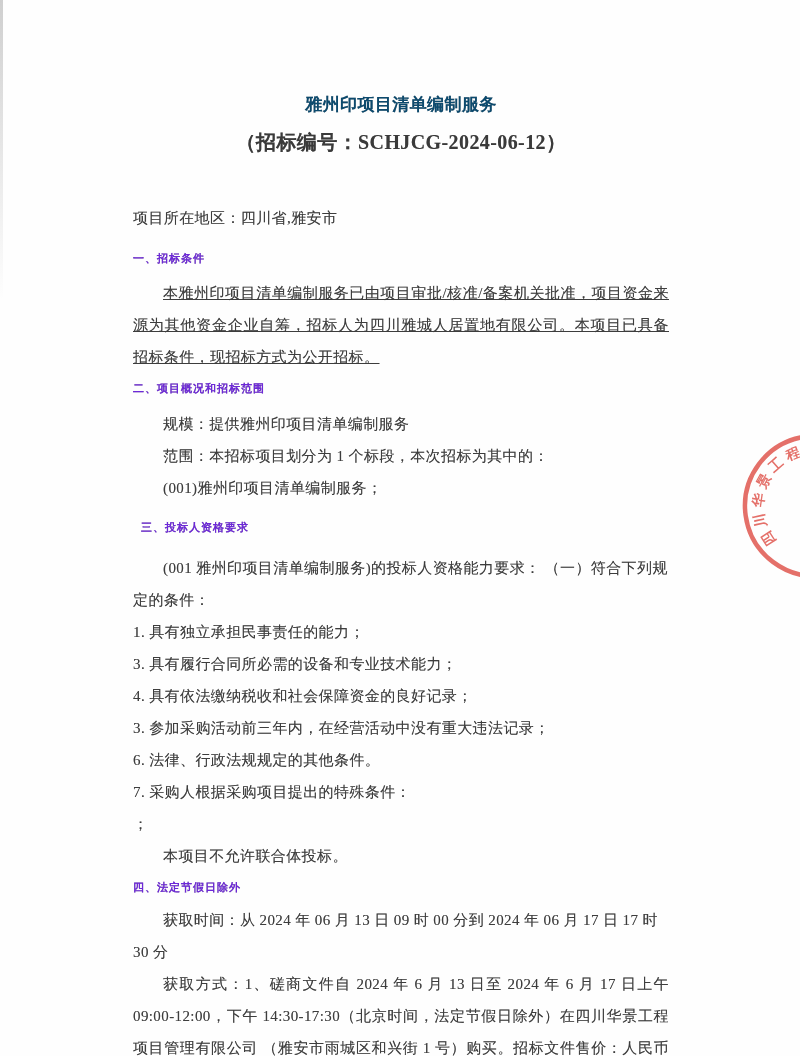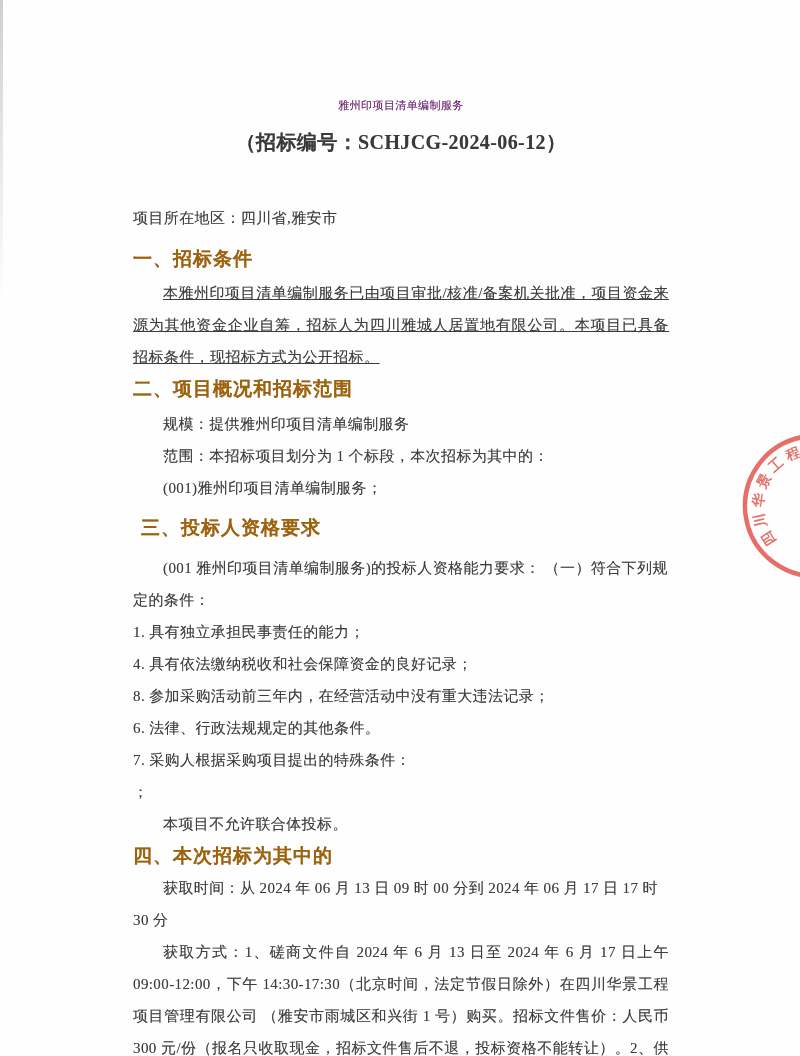--- a/index.html
+++ b/index.html
@@ -28,41 +28,41 @@
     left: 133px;
     top: 93px;
     width: 536px;
     font-size: 15px;
     line-height: 32px;
     letter-spacing: 0.4px;
     text-shadow: 0 0 0.5px rgba(60,60,60,0.45);
   }
   .doc-title {
     text-align: center;
-    font-size: 11px;
-    font-weight: normal;
-    color: #701a75;
+    font-size: 17px;
+    font-weight: bold;
+    color: #0c4a6e;
     line-height: 24px;
     margin-bottom: 13px;
   }
   .doc-subtitle {
     text-align: center;
     font-size: 20px;
     font-weight: bold;
     color: #3a3a3a;
     line-height: 24px;
     margin-bottom: 48px;
   }
   .line { margin: 0; }
   .indent { text-indent: 2em; }
   .heading {
-    font-family: Liberation Serif, serif;
+    font-family: Liberation Mono, monospace;
     font-weight: bold;
-    font-size: 19px;
-    color: #a16207;
+    font-size: 11px;
+    color: #6d28d9;
     letter-spacing: 1px;
     margin: 0;
   }
   .para {
     margin: 0;
     text-align: justify;
   }
   .italic-part { }
   .stamp {
     position: absolute;
@@ -93,28 +93,29 @@
     <p class="para indent" style="margin-bottom: 0; text-decoration: underline;">本雅州印项目清单编制服务已由项目审批/核准/备案机关批准，项目资金来源为其他资金企业自筹，招标人为四川雅城人居置地有限公司。本项目已具备招标条件，现招标方式为公开招标。</p>
 
     <p class="heading" style="margin: 0 0 3px 0;">二、项目概况和招标范围</p>
     <p class="line indent">规模：提供雅州印项目清单编制服务</p>
     <p class="line indent">范围：本招标项目划分为 1 个标段，本次招标为其中的：</p>
     <p class="line indent">(001)雅州印项目清单编制服务；</p>
 
     <p class="heading" style="margin: 8px;">三、投标人资格要求</p>
     <p class="line indent">(001 雅州印项目清单编制服务)的投标人资格能力要求： （一）符合下列规定的条件：</p>
     <p class="line">1. 具有独立承担民事责任的能力；</p>
+    <p class="line">3. 具有履行合同所必需的设备和专业技术能力；</p>
     <p class="line">4. 具有依法缴纳税收和社会保障资金的良好记录；</p>
-    <p class="line">8. 参加采购活动前三年内，在经营活动中没有重大违法记录；</p>
+    <p class="line">3. 参加采购活动前三年内，在经营活动中没有重大违法记录；</p>
     <p class="line">6. 法律、行政法规规定的其他条件。</p>
     <p class="line">7. 采购人根据采购项目提出的特殊条件：</p>
     <p class="line">；</p>
     <p class="line indent"><span>本项目</span><span class="italic-part">不允许</span><span>联合体投标。</span></p>
 
-    <p class="heading" style="margin: 0;">四、本次招标为其中的</p>
+    <p class="heading" style="margin: 0;">四、法定节假日除外</p>
     <p class="line indent">获取时间：从 2024 年 06 月 13 日 09 时 00 分到 2024 年 06 月 17 日 17 时 30 分</p>
     <p class="para indent">获取方式：1、磋商文件自 2024 年 6 月 13 日至 2024 年 6 月 17 日上午 09:00-12:00，下午 14:30-17:30（北京时间，法定节假日除外）在四川华景工程项目管理有限公司 （雅安市雨城区和兴街 1 号）购买。招标文件售价：人民币 300 元/份（报名只收取现金，招标文件售后不退，投标资格不能转让）。2、供应商购买招标文件时须携带 单位介绍信原件（需</p>
 
   </div>
 
   <svg class="stamp" viewBox="0 0 200 200" xmlns="http://www.w3.org/2000/svg">
     <circle cx="100" cy="100" r="70" fill="none" stroke="#df5149" stroke-width="4.5"></circle>
     <path id="sealArc" d="M 57.4 129.8 A 52 52 0 1 1 142.6 129.8" fill="none"></path>
     <text fill="#df5149" font-size="14" font-weight="bold" letter-spacing="4.5" font-family="'Liberation Sans','DejaVu Sans',sans-serif">
       <textPath href="#sealArc" startOffset="0">四川华景工程项目管理有限公司</textPath>

